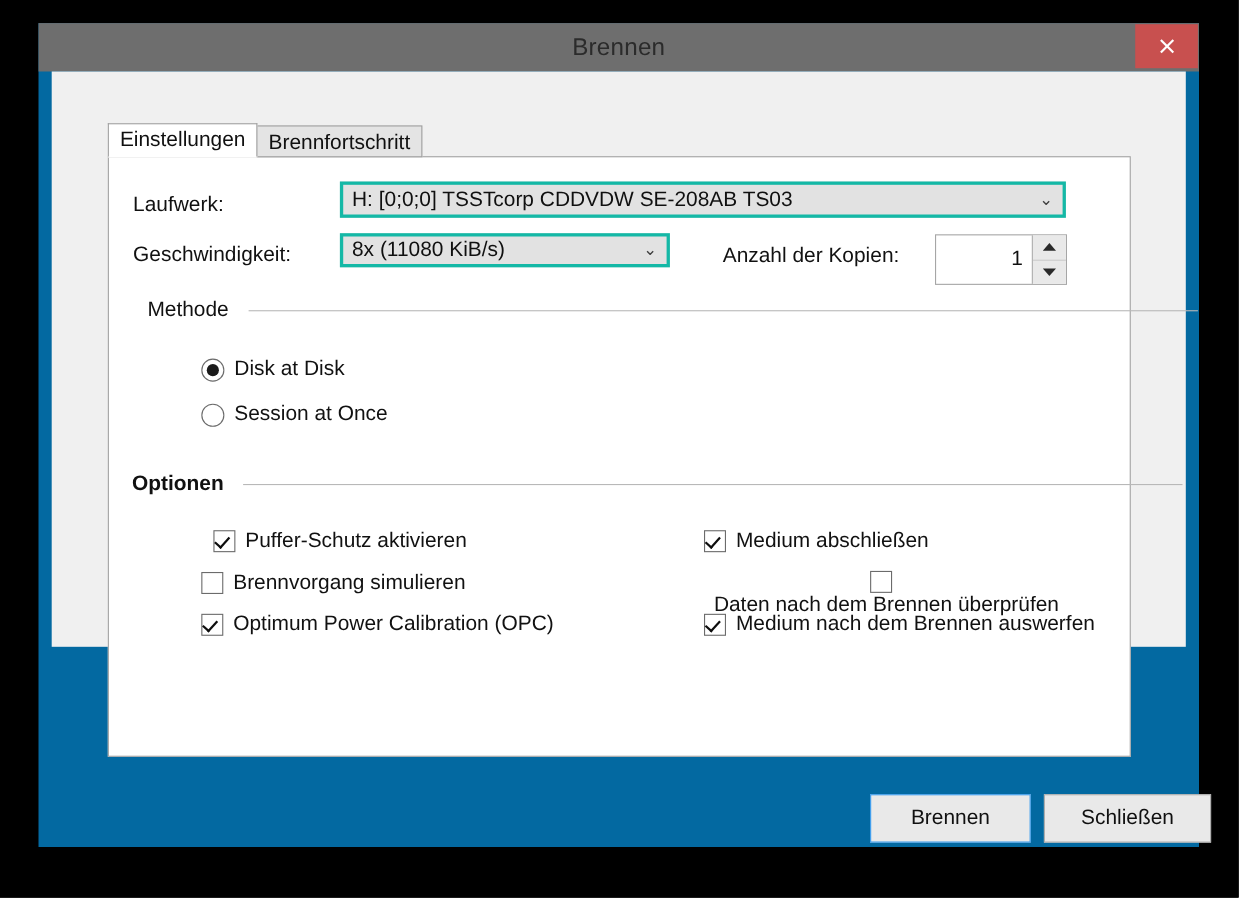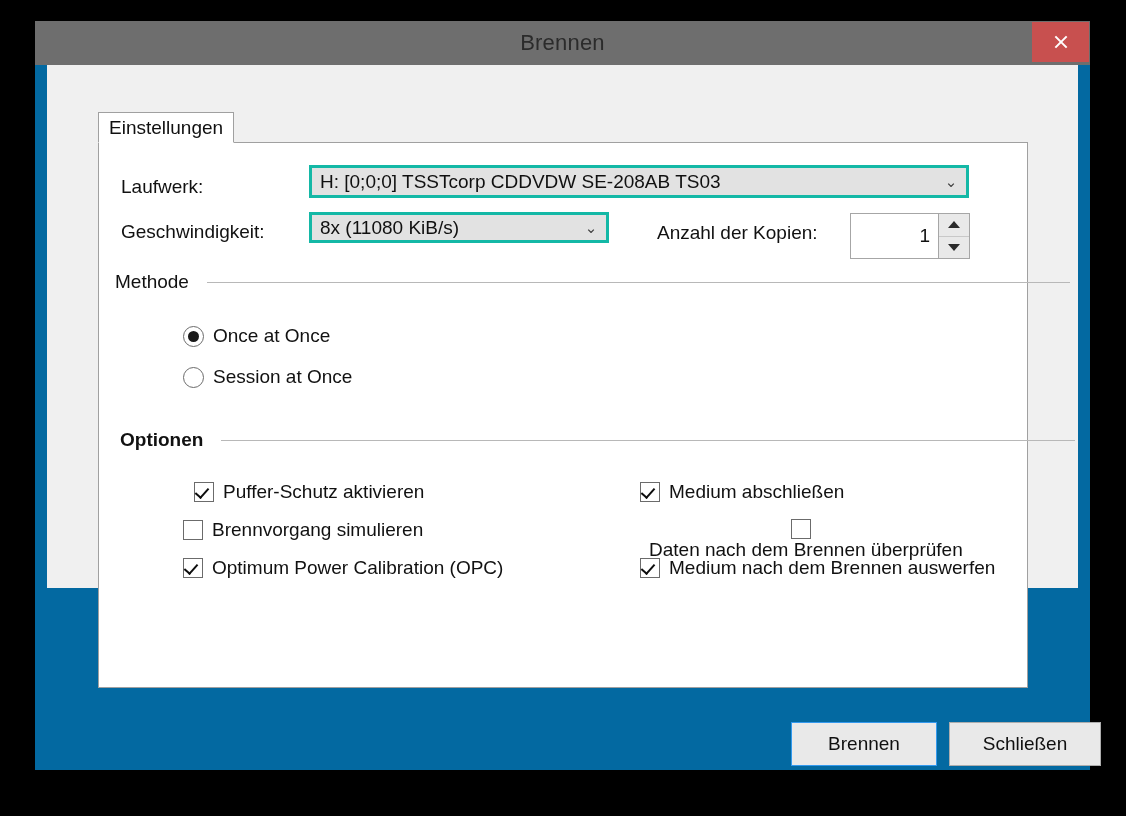--- a/index.html
+++ b/index.html
@@ -340,20 +340,23 @@
         <span class="close-x"></span>
       </button>
     </div>
 
     <div class="dialog">
 
       <div class="tabstrip">
         <div class="tab active">
           <span>Einstellungen</span>
         </div>
+        <div class="tab">
+          <span>Brennfortschritt</span>
+        </div>
       </div>
 
       <div class="tabpanel">
 
         <div class="row-label" style="left:22px; top:33px;">Laufwerk:</div>
         <div class="combo" style="left:210px; top:22px; width:660px; height:33px;">
           <span class="combo-text">H:  [0;0;0] TSSTcorp CDDVDW SE-208AB TS03</span>
           <span class="chev">⌄</span>
         </div>
 
@@ -369,28 +372,28 @@
           <div class="spin-buttons">
             <button class="spin-btn">
               <span class="tri-up"></span>
             </button>
             <button class="spin-btn">
               <span class="tri-down"></span>
             </button>
           </div>
         </div>
 
-        <div class="group-header" style="left:16px; top:128px;">
+        <div class="group-header" style="left:35px; top:128px;">
           <span class="gh-label">Methode</span>
           <span class="gh-line"></span>
         </div>
 
         <div class="radio-row" style="left:84px; top:182px;">
           <span class="radio-box checked"></span>
-          <span class="radio-label">Once at Once</span>
+          <span class="radio-label">Disk at Disk</span>
         </div>
         <div class="radio-row" style="left:84px; top:223px;">
           <span class="radio-box"></span>
           <span class="radio-label">Session at Once</span>
         </div>
 
         <div class="group-header" style="left:21px; top:286px;font-weight:bold;">
           <span class="gh-label">Optionen</span>
           <span class="gh-line"></span>
         </div>

